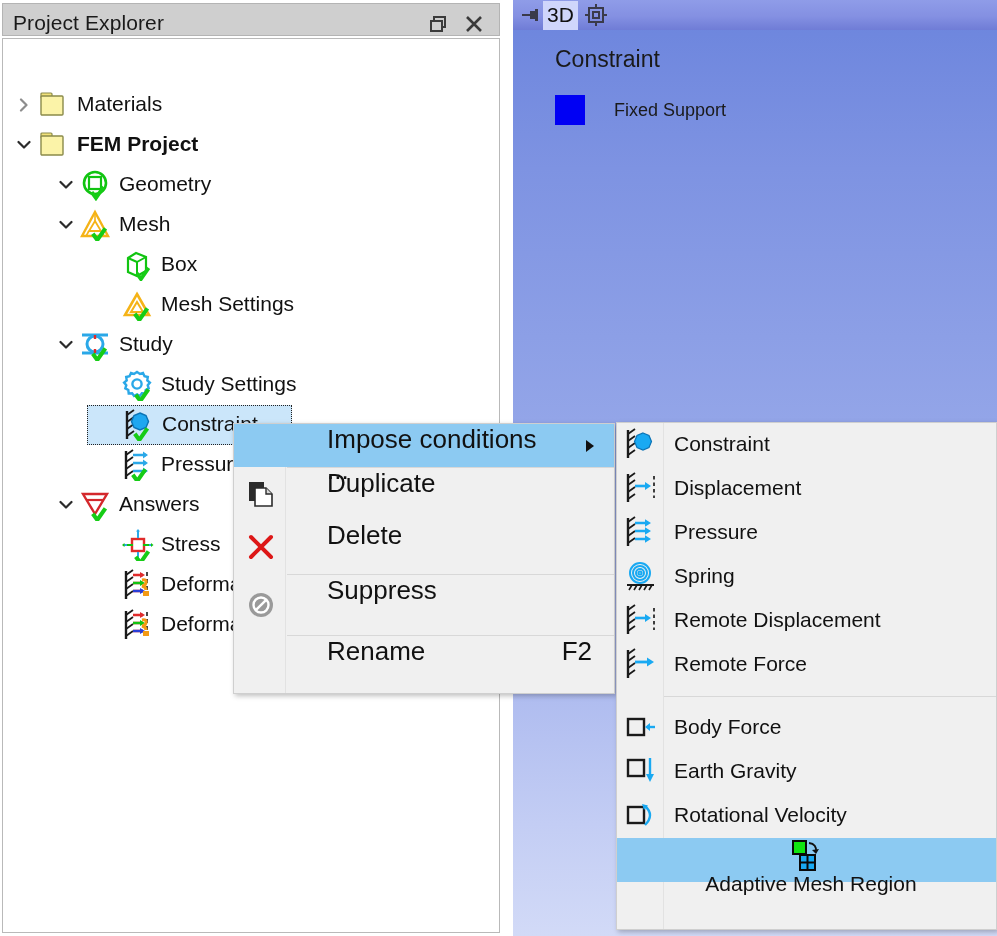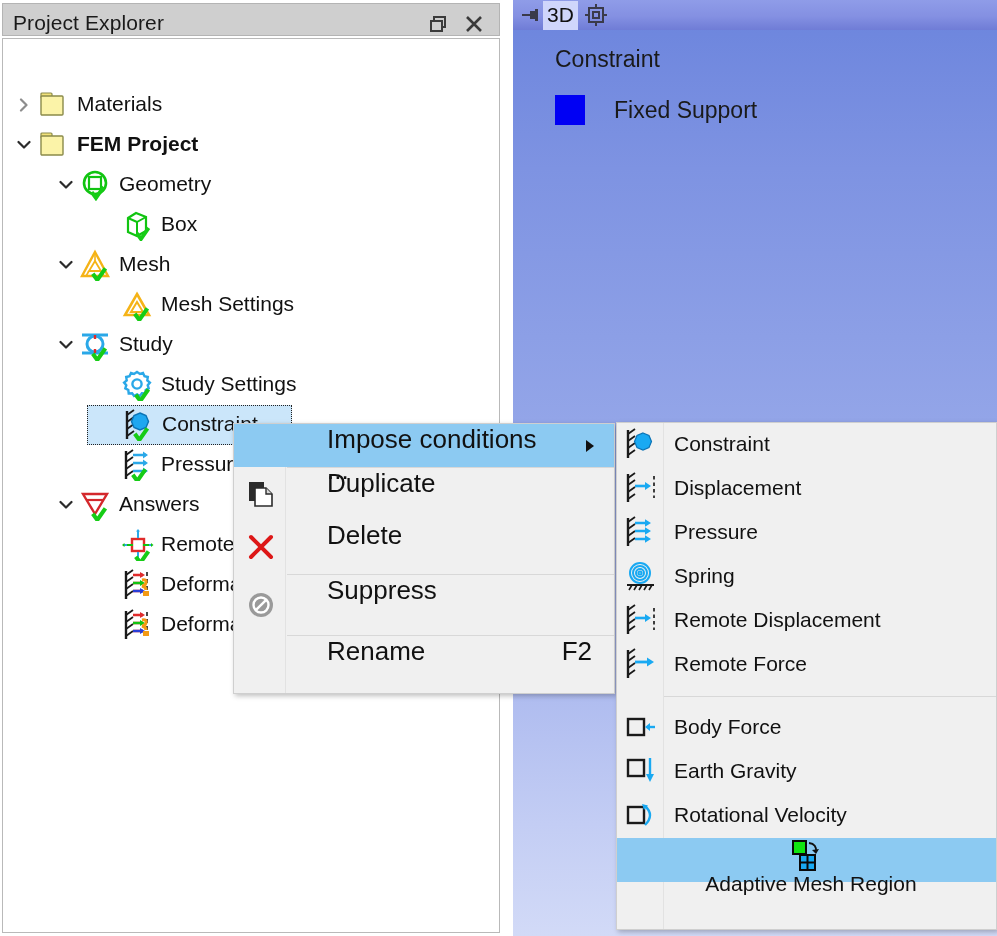--- a/index.html
+++ b/index.html
@@ -80,21 +80,21 @@
   #tab-3d{
     background:#cfd6fb;color:#111;font-size:21px;line-height:1;
     padding:3px 4px 5px 4px;margin-left:2px;
   }
   #origin-icon{margin-left:6px;width:24px;height:24px;display:flex;align-items:center;justify-content:center;}
 
   #vp-legend{position:absolute;left:42px;top:46px;}
   #vp-legend-title{font-size:23px;color:#1a1a1a;}
   #vp-legend-row{display:flex;align-items:center;margin-top:22px;}
   #vp-swatch{width:30px;height:30px;background:#0000f4;}
-  #vp-legend-label{font-size:23px;color:#1a1a1a;margin-left:29px;}
+  #vp-legend-label{font-size:18px;color:#1a1a1a;margin-left:29px;}
 
   
   #context-menu{
     position:absolute;left:233px;top:423px;width:382px;height:271px;
     background:#f0f0f0;border:1px solid #cfcfcf;box-sizing:border-box;
     box-shadow:2px 2px 5px rgba(0,0,0,.25);
     z-index:40;
   }
   #context-menu .gutter{
     position:absolute;left:0;top:0;width:52px;height:100%;
@@ -214,50 +214,50 @@
               <svg width="32" height="32" viewBox="0 0 32 32">
                 <circle cx="15" cy="14" r="11" fill="none" stroke="#11c411" stroke-width="2.6"></circle>
                 <rect x="9" y="8" width="12" height="12" fill="none" stroke="#11c411" stroke-width="2.2"></rect>
                 <g transform="translate(10,12) scale(.85)">
                   <path d="M2 13 L7 20 L16 7" fill="none" stroke="#16cc16" stroke-width="4.5"></path>
                 </g>
               </svg>
             </div>
             <div class="tlabel">Geometry</div>
           </div>
-          <div class="trow indent-3">
-            <div class="twist"></div>
-            <div class="ticon">
-              <svg width="32" height="32" viewBox="0 0 32 32">
-                <path d="M6 9 L14 4 L24 8 L24 22 L15 27 L6 23 Z" fill="none" stroke="#11c411" stroke-width="2.2"></path>
-                <path d="M6 9 L15 13 L15 27 M15 13 L24 8" fill="none" stroke="#11c411" stroke-width="2"></path>
-                <g transform="translate(13,13) scale(.85)">
-                  <path d="M2 13 L7 20 L16 7" fill="none" stroke="#16cc16" stroke-width="4.5"></path>
-                </g>
-              </svg>
-            </div>
-            <div class="tlabel">Box</div>
-          </div>
           <div class="trow indent-2">
             <div class="twist">
               <svg class="chev" viewBox="0 0 14 14">
                 <path d="M1.5 4 L7 9.5 L12.5 4" fill="none" stroke="#2b2b2b" stroke-width="2.2" stroke-linecap="round" stroke-linejoin="round"></path>
               </svg>
             </div>
             <div class="ticon">
               <svg width="32" height="32" viewBox="0 0 32 32">
                 <path d="M15 3 L28 27 L2 27 Z" fill="none" stroke="#f5b317" stroke-width="2.4"></path>
                 <path d="M15 12 L21 22 L9 22 Z" fill="none" stroke="#f5b317" stroke-width="1.8"></path>
                 <path d="M9 22 L6 27 M21 22 L24 27 M15 3 L15 12" stroke="#f5b317" stroke-width="1.6"></path>
                 <g transform="translate(11,13) scale(.9)">
                   <path d="M2 13 L7 20 L16 7" fill="none" stroke="#16cc16" stroke-width="4.5"></path>
                 </g>
               </svg>
             </div>
             <div class="tlabel">Mesh</div>
+          </div>
+          <div class="trow indent-3">
+            <div class="twist"></div>
+            <div class="ticon">
+              <svg width="32" height="32" viewBox="0 0 32 32">
+                <path d="M6 9 L14 4 L24 8 L24 22 L15 27 L6 23 Z" fill="none" stroke="#11c411" stroke-width="2.2"></path>
+                <path d="M6 9 L15 13 L15 27 M15 13 L24 8" fill="none" stroke="#11c411" stroke-width="2"></path>
+                <g transform="translate(13,13) scale(.85)">
+                  <path d="M2 13 L7 20 L16 7" fill="none" stroke="#16cc16" stroke-width="4.5"></path>
+                </g>
+              </svg>
+            </div>
+            <div class="tlabel">Box</div>
           </div>
           <div class="trow indent-3">
             <div class="twist"></div>
             <div class="ticon">
               <svg width="32" height="32" viewBox="0 0 32 32">
                 <path d="M15 5 L27 26 L3 26 Z" fill="none" stroke="#f5b317" stroke-width="2.6"></path>
                 <path d="M15 13 L21 23 L9 23 Z" fill="none" stroke="#f5b317" stroke-width="2"></path>
                 <g transform="translate(11,13) scale(.9)">
                   <path d="M2 13 L7 20 L16 7" fill="none" stroke="#16cc16" stroke-width="4.5"></path>
                 </g>
@@ -349,21 +349,21 @@
                 <rect x="10" y="10" width="12" height="12" fill="none" stroke="#e02b2b" stroke-width="2.4"></rect>
                 <path d="M16 2 L16 9 M16 23 L16 30 M2 16 L9 16 M23 16 L30 16" stroke="#2aa8e8" stroke-width="2"></path>
                 <path d="M14 2.5 L16 0 L18 2.5 M14 29 L16 31.5 L18 29" fill="#2aa8e8"></path>
                 <path d="M2.5 14 L0 16 L2.5 18 M29 14 L31.5 16 L29 18" fill="#11c411"></path>
                 <path d="M5 16 L11 16 M21 16 L27 16" stroke="#11c411" stroke-width="2"></path>
                 <g transform="translate(12,16) scale(.9)">
                   <path d="M2 13 L7 20 L16 7" fill="none" stroke="#16cc16" stroke-width="4.5"></path>
                 </g>
               </svg>
             </div>
-            <div class="tlabel">Remote</div>
+            <div class="tlabel">Stress</div>
           </div>
           <div class="trow indent-3">
             <div class="twist"></div>
             <div class="ticon">
               <svg width="32" height="32" viewBox="0 0 32 32">
                 <path d="M4 2 L4 30" stroke="#1a1a1a" stroke-width="2.4"></path>
                 <path d="M4 6 L11 1 M4 13 L11 8 M4 20 L11 15 M4 27 L11 22" stroke="#1a1a1a" stroke-width="1.8"></path>
                 <path d="M11 6 L21 6 M11 14 L21 14 M11 22 L21 22" stroke="#e02b2b" stroke-width="2.4"></path>
                 <path d="M11 14 L21 14" stroke="#11c411" stroke-width="2.4"></path>
                 <path d="M11 22 L21 22" stroke="#2a3ed8" stroke-width="2.4"></path>

